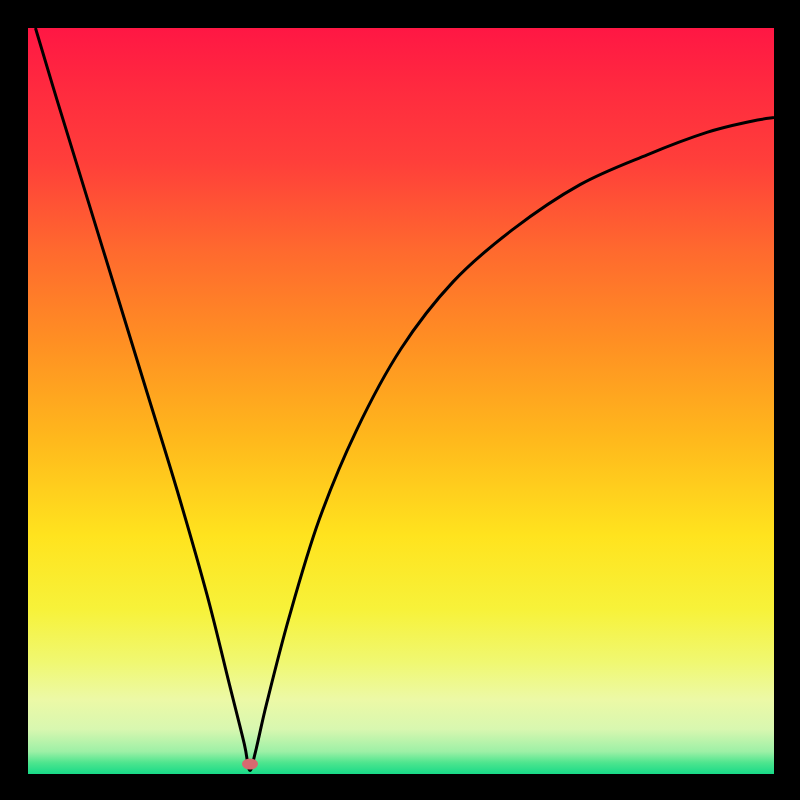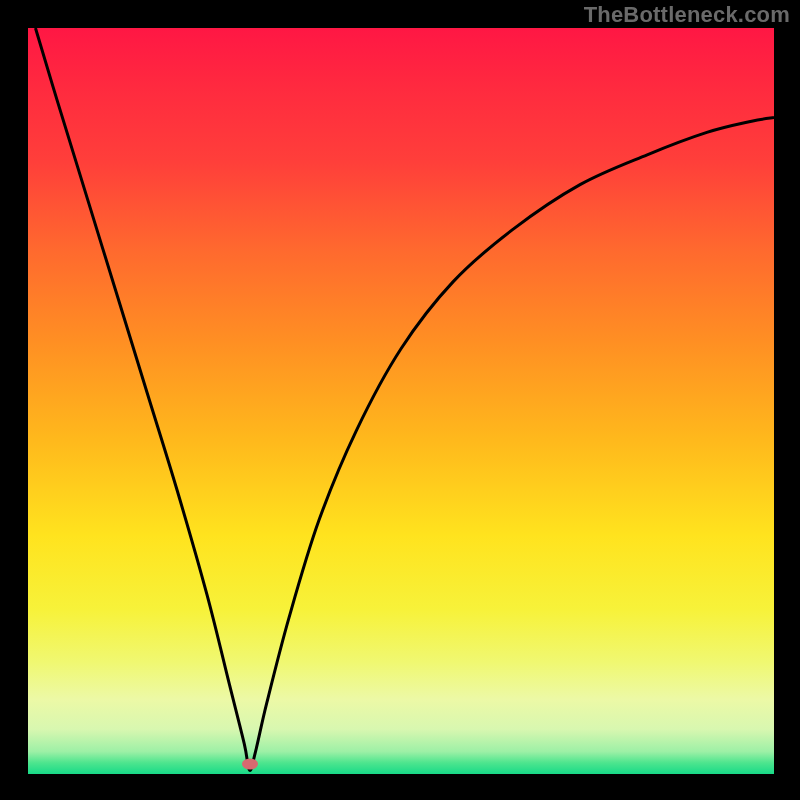--- a/index.html
+++ b/index.html
@@ -49,21 +49,20 @@
     height: 11px;
     border-radius: 50%;
     background: #d76a70;
     transform: translate(-50%, -50%);
   }
 </style>
 </head>
 <body>
 
 <div class="stage">
-  <div class="watermark">TheBottleneck.com</div>
   <div class="plot">
     <svg class="gradient" viewBox="0 0 100 100" preserveAspectRatio="none">
       <defs>
         <linearGradient id="bg" x1="0" y1="0" x2="0" y2="1">
             <stop offset="0.00%" stop-color="#ff1744"></stop>
             <stop offset="8.00%" stop-color="#ff2a3f"></stop>
             <stop offset="18.00%" stop-color="#ff3f3a"></stop>
             <stop offset="30.00%" stop-color="#ff6a2e"></stop>
             <stop offset="42.00%" stop-color="#ff8f23"></stop>
             <stop offset="55.00%" stop-color="#ffb81c"></stop>

